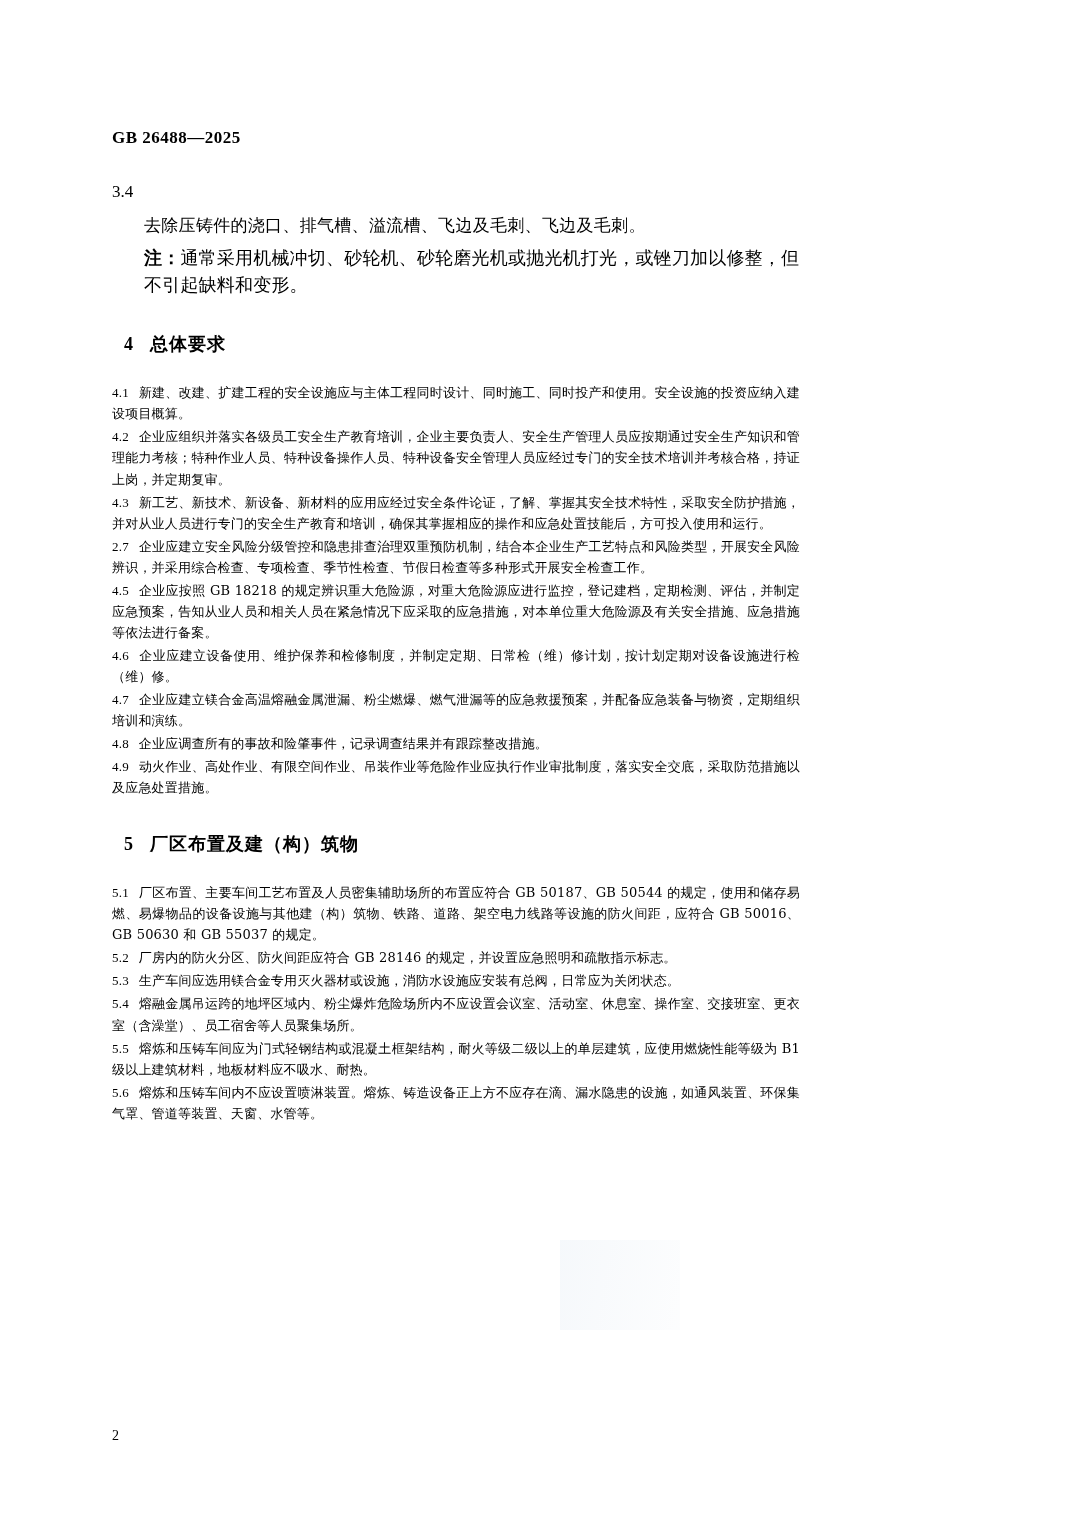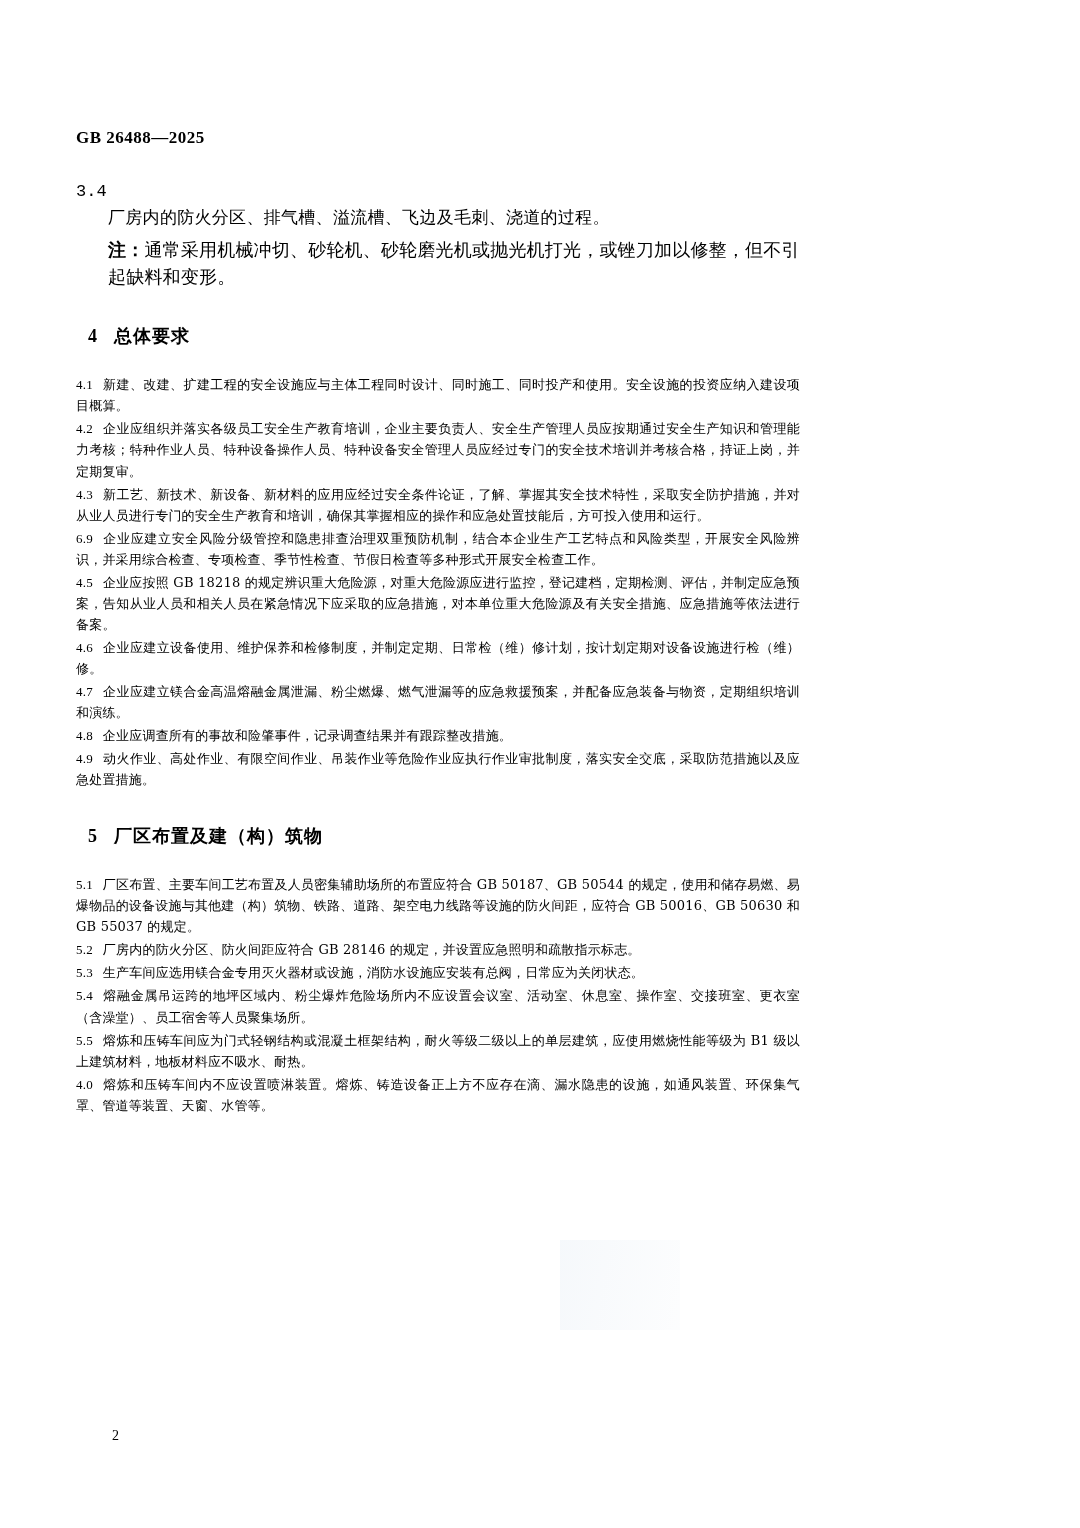--- a/index.html
+++ b/index.html
@@ -13,33 +13,33 @@
     font-family: "DejaVu Serif", "Liberation Serif", serif;
     color: #000000;
     position: relative;
     overflow: hidden;
   }
   .page {
     position: relative;
     width: 912px;
     height: 1528px;
     box-sizing: border-box;
-    padding: 128px 112px 0 76px;
+    padding: 128px 112px 0 112px;
   }
   .header {
     font-family: "Liberation Serif", "DejaVu Serif", serif;
     font-size: 17px;
     font-weight: bold;
     letter-spacing: 0.5px;
     margin-bottom: 34px;
   }
   .clause-num {
-    font-family: Liberation Mono, monospace;
+    font-family: Liberation Serif, serif;
     font-size: 17px;
-    margin-bottom: 3px;
+    margin-bottom: 10px;
   }
   .term-line {
     margin: 0 0 6px 32px;
     font-size: 17px;
   }
   .term-cn {
     font-weight: bold;
     letter-spacing: 1px;
   }
   .term-en {
@@ -106,49 +106,49 @@
 </head>
 <body>
 
 <div class="page">
 
   <div class="header">GB 26488—2025</div>
 
   <div class="clause-num">3.4</div>
 
 
-  <div class="term-def">厂房内的防火分区、排气槽、溢流槽、飞边及毛刺、浇道的过程。</div>
+  <div class="term-def">去除压铸件的浇口、排气槽、溢流槽、飞边及毛刺、飞边及毛刺。</div>
 
   <div class="note">
     <span class="note-label">注：</span><span>通常采用机械冲切、砂轮机、砂轮磨光机或抛光机打光，或锉刀加以修整，但不引起缺料和变形。</span>
   </div>
 
   <div class="section-block">
     <h2 class="section">
       <span class="sec-no">4</span><span>总体要求</span>
     </h2>
     <p class="para"><span class="no">4.1</span><span>新建、改建、扩建工程的安全设施应与主体工程同时设计、同时施工、同时投产和使用。安全设施的投资应纳入建设项目概算。</span></p>
     <p class="para"><span class="no">4.2</span><span>企业应组织并落实各级员工安全生产教育培训，企业主要负责人、安全生产管理人员应按期通过安全生产知识和管理能力考核；特种作业人员、特种设备操作人员、特种设备安全管理人员应经过专门的安全技术培训并考核合格，持证上岗，并定期复审。</span></p>
     <p class="para"><span class="no">4.3</span><span>新工艺、新技术、新设备、新材料的应用应经过安全条件论证，了解、掌握其安全技术特性，采取安全防护措施，并对从业人员进行专门的安全生产教育和培训，确保其掌握相应的操作和应急处置技能后，方可投入使用和运行。</span></p>
-    <p class="para"><span class="no">6.9</span><span>企业应建立安全风险分级管控和隐患排查治理双重预防机制，结合本企业生产工艺特点和风险类型，开展安全风险辨识，并采用综合检查、专项检查、季节性检查、节假日检查等多种形式开展安全检查工作。</span></p>
+    <p class="para"><span class="no">2.7</span><span>企业应建立安全风险分级管控和隐患排查治理双重预防机制，结合本企业生产工艺特点和风险类型，开展安全风险辨识，并采用综合检查、专项检查、季节性检查、节假日检查等多种形式开展安全检查工作。</span></p>
     <p class="para"><span class="no">4.5</span><span>企业应按照 GB 18218 的规定辨识重大危险源，对重大危险源应进行监控，登记建档，定期检测、评估，并制定应急预案，告知从业人员和相关人员在紧急情况下应采取的应急措施，对本单位重大危险源及有关安全措施、应急措施等依法进行备案。</span></p>
     <p class="para"><span class="no">4.6</span><span>企业应建立设备使用、维护保养和检修制度，并制定定期、日常检（维）修计划，按计划定期对设备设施进行检（维）修。</span></p>
     <p class="para"><span class="no">4.7</span><span>企业应建立镁合金高温熔融金属泄漏、粉尘燃爆、燃气泄漏等的应急救援预案，并配备应急装备与物资，定期组织培训和演练。</span></p>
     <p class="para"><span class="no">4.8</span><span>企业应调查所有的事故和险肇事件，记录调查结果并有跟踪整改措施。</span></p>
     <p class="para"><span class="no">4.9</span><span>动火作业、高处作业、有限空间作业、吊装作业等危险作业应执行作业审批制度，落实安全交底，采取防范措施以及应急处置措施。</span></p>
   </div>
 
   <div class="section-block">
     <h2 class="section">
       <span class="sec-no">5</span><span>厂区布置及建（构）筑物</span>
     </h2>
     <p class="para"><span class="no">5.1</span><span>厂区布置、主要车间工艺布置及人员密集辅助场所的布置应符合 GB 50187、GB 50544 的规定，使用和储存易燃、易爆物品的设备设施与其他建（构）筑物、铁路、道路、架空电力线路等设施的防火间距，应符合 GB 50016、GB 50630 和 GB 55037 的规定。</span></p>
     <p class="para"><span class="no">5.2</span><span>厂房内的防火分区、防火间距应符合 GB 28146 的规定，并设置应急照明和疏散指示标志。</span></p>
     <p class="para"><span class="no">5.3</span><span>生产车间应选用镁合金专用灭火器材或设施，消防水设施应安装有总阀，日常应为关闭状态。</span></p>
     <p class="para"><span class="no">5.4</span><span>熔融金属吊运跨的地坪区域内、粉尘爆炸危险场所内不应设置会议室、活动室、休息室、操作室、交接班室、更衣室（含澡堂）、员工宿舍等人员聚集场所。</span></p>
     <p class="para"><span class="no">5.5</span><span>熔炼和压铸车间应为门式轻钢结构或混凝土框架结构，耐火等级二级以上的单层建筑，应使用燃烧性能等级为 B1 级以上建筑材料，地板材料应不吸水、耐热。</span></p>
-    <p class="para"><span class="no">4.0</span><span>熔炼和压铸车间内不应设置喷淋装置。熔炼、铸造设备正上方不应存在滴、漏水隐患的设施，如通风装置、环保集气罩、管道等装置、天窗、水管等。</span></p>
+    <p class="para"><span class="no">5.6</span><span>熔炼和压铸车间内不应设置喷淋装置。熔炼、铸造设备正上方不应存在滴、漏水隐患的设施，如通风装置、环保集气罩、管道等装置、天窗、水管等。</span></p>
   </div>
 
   <div class="watermark"></div>
 
   <div class="pagenum">2</div>
 </div>
 
 </body></html>

